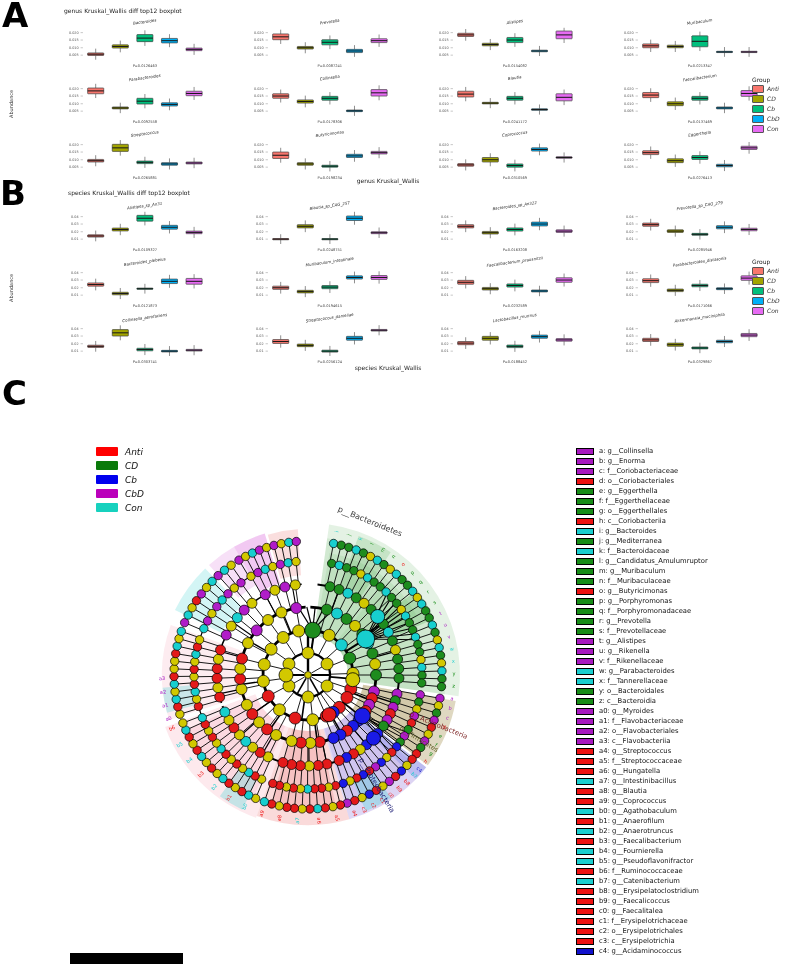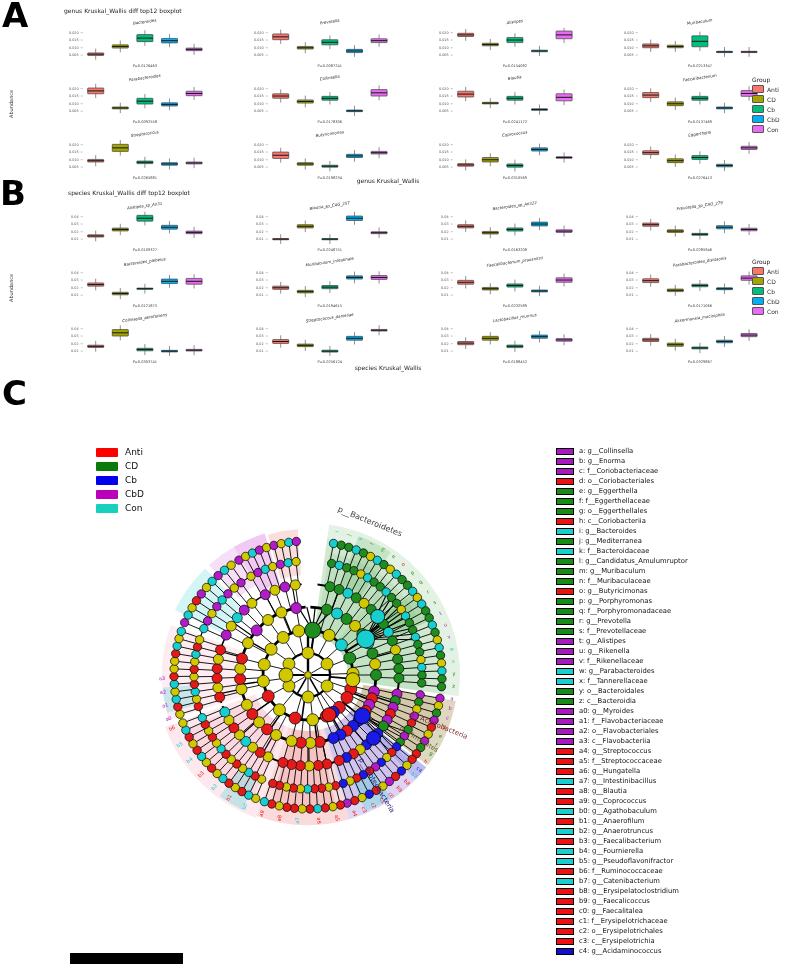--- a/index.html
+++ b/index.html
@@ -7,29 +7,29 @@
        font-family:"DejaVu Sans", sans-serif;color:#222;}
   .plabel{position:absolute;font-size:34px;font-weight:800;color:#000;line-height:1;}
   .ptitle{position:absolute;font-size:6px;color:#222;}
   .grid{position:absolute;display:grid;grid-template-columns:repeat(4,175px);column-gap:10px;}
   .subplot{width:175px;height:56px;}
   .subplot svg{display:block;}
   .ylab{position:absolute;font-size:5px;color:#333;transform:rotate(-90deg);transform-origin:left top;}
   .caption{position:absolute;font-size:6px;color:#222;text-align:center;width:700px;}
   .legend{position:absolute;font-size:6px;color:#333;}
   .legend .lg-title{font-size:6px;margin-bottom:2px;color:#222;}
-  .lg-row{display:flex;align-items:flex-end;margin-bottom:2px;}
+  .lg-row{display:flex;align-items:flex-start;margin-bottom:2px;font-style:italic;}
   .lg-swatch{width:10px;height:6px;border:0.5px solid #555;margin-right:3px;border-radius:1px;}
   #cladoTitle{position:absolute;left:160px;top:396px;width:300px;text-align:center;
               font-size:15px;color:#1a1a1a;}
   #cladoLegend{position:absolute;left:96px;top:447px;}
   #cladoLegend .lg-row{margin-bottom:4px;}
   #cladoLegend .lg-swatch{width:22px;height:9px;border:none;margin-right:7px;}
   #cladoLegend .lg-label{font-size:9px;color:#111;}
-  #taxaLegend{position:absolute;left:556px;top:446px;}
+  #taxaLegend{position:absolute;left:576px;top:446px;}
   .tx-row{display:flex;align-items:center;height:10px;}
   .tx-swatch{width:18px;height:7px;border:1px solid #000;margin-right:5px;box-sizing:border-box;}
   .tx-label{font-size:6.8px;color:#111;white-space:nowrap;}
   #clado{position:absolute;left:58px;top:428px;}
   #blackbar{position:absolute;left:70px;top:953px;width:113px;height:11px;background:#000;}
   .sp-title{font-size:4.2px;font-style:italic;fill:#333;}
   .sp-p{font-size:3.8px;fill:#444;}
   .sp-tick{font-size:3.6px;fill:#555;}
 </style>
 </head>

